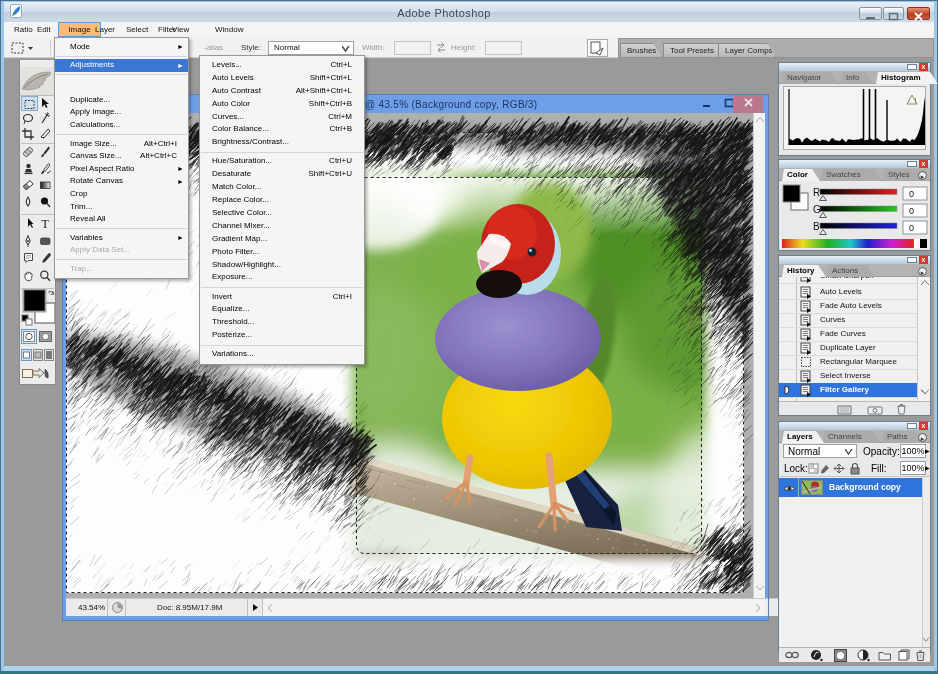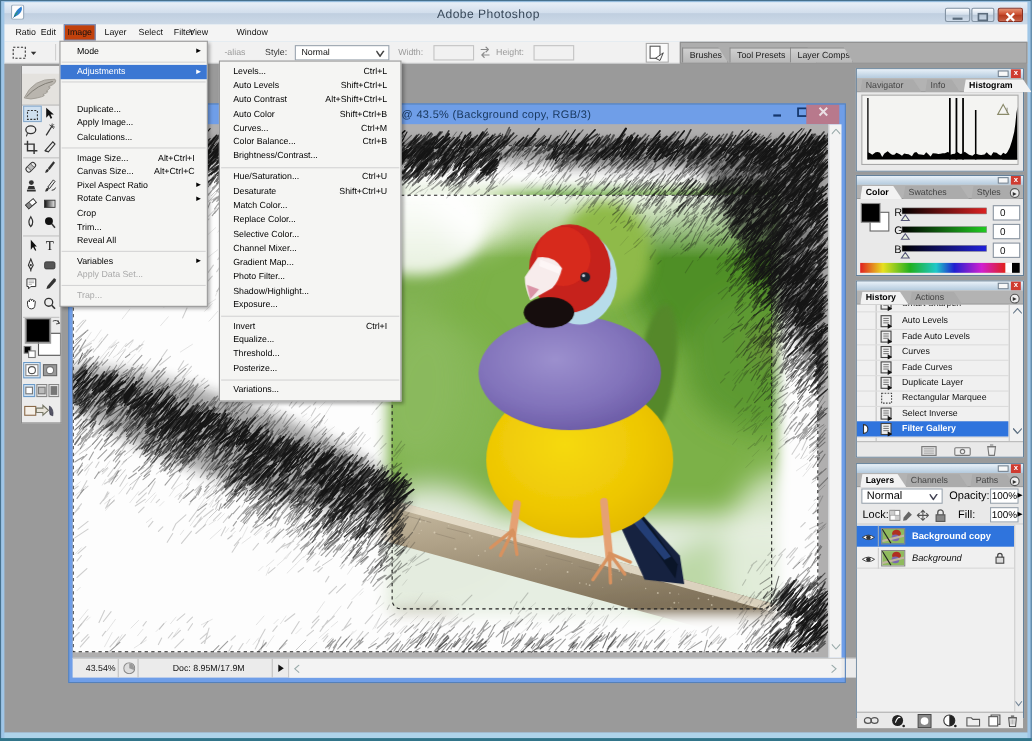--- a/index.html
+++ b/index.html
@@ -105,21 +105,21 @@
     </svg></div>
 <div class="winbtn" id="btnmax"><svg width="19" height="11">
       <rect x="5.5" y="2.5" width="8" height="6" fill="none" stroke="#5a6b7c" stroke-width="1.5"></rect>
     </svg></div>
 <div class="winbtn" id="btnclose"><svg width="21" height="11">
       <path d="M7 2 L14 9 M14 2 L7 9" stroke="#fff" stroke-width="2"></path>
     </svg></div>
 <div id="menubar">
   <span class="mi" style="left:10px;">Ratio</span>
   <span class="mi" style="left:33px;">Edit</span>
-  <span class="mi" style="left:54px; width:29px; text-align:center; background:#c2410c; border:1px solid #689ad8; height:15px; line-height:14px; top:0px;">Image</span>
+  <span class="mi" style="left:54px; width:43px; text-align:center; background:#fdba74; border:1px solid #689ad8; height:15px; line-height:14px; top:0px;">Image</span>
   <span class="mi" style="left:91px;">Layer</span>
   <span class="mi" style="left:122px;">Select</span>
   <span class="mi" style="left:154px;">Filter</span>
   <span class="mi" style="left:168px;">View</span>
   <span class="mi" style="left:211px;">Window</span>
   <span class="mi" style="left:250px;margin-top:36px;">Help</span>
 </div>
 <div id="optbar">
   <svg class="abs" style="left:5px; top:3px;" width="26" height="15">
       <rect x="3" y="2" width="11" height="10" fill="none" stroke="#333" stroke-width="1" stroke-dasharray="2 1.5"></rect>
@@ -793,39 +793,20 @@
   <div class="abs" style="left:19px; top:0; height:19px; border-left:1px solid #9ab;"></div>
   <div class="lthumb"><svg width="20" height="13">
             <rect width="20" height="13" fill="#8fba5e"></rect>
             <ellipse cx="13" cy="4" rx="4" ry="3.5" fill="#b03020"></ellipse>
             <ellipse cx="12" cy="8" rx="3.5" ry="3" fill="#7a68b0"></ellipse>
             <path d="M0 10 L20 5 L20 7 L0 12 Z" fill="#c0b49e"></path>
             <path d="M0 0 L8 13" stroke="#222" stroke-width="1"></path>
           </svg></div>
   <span class="abs" style="left:50px; top:4px; font-weight:bold; color:#fff;">Background copy</span>
 </div>
-<div class="lrow" style="top:21px; border-bottom:1px solid #d8d8d8;">
-  <span class="leye"><svg width="13" height="9">
-            <path d="M1 4.5 Q6.5 0.5 12 4.5 Q6.5 8.5 1 4.5 Z" fill="#fff" stroke="#333" stroke-width="0.8"></path>
-            <circle cx="6.5" cy="4.5" r="2" fill="#333"></circle>
-          </svg></span>
-  <div class="abs" style="left:19px; top:0; height:19px; border-left:1px solid #ccc;"></div>
-  <div class="lthumb"><svg width="20" height="13">
-            <rect width="20" height="13" fill="#8fba5e"></rect>
-            <ellipse cx="13" cy="4" rx="4" ry="3.5" fill="#b03020"></ellipse>
-            <ellipse cx="12" cy="8" rx="3.5" ry="3" fill="#7a68b0"></ellipse>
-            <path d="M0 10 L20 5 L20 7 L0 12 Z" fill="#c0b49e"></path>
-            <path d="M0 0 L8 13" stroke="#222" stroke-width="1"></path>
-          </svg></div>
-  <span class="abs" style="left:50px; top:4px; font-style:italic;">Background</span>
-  <svg class="abs" style="left:125px; top:4px;" width="10" height="11">
-          <rect x="1.5" y="4.5" width="7" height="5.5" fill="#ddd" stroke="#444"></rect>
-          <path d="M3 4.5 v-1.5 a2 2 0 0 1 4 0 v1.5" fill="none" stroke="#444" stroke-width="1.1"></path>
-        </svg>
-</div>
 <div class="abs" style="left:143px; top:0; width:8px; height:170px; background:#ececec; border-left:1px solid #ccc;"></div>
 <svg class="abs" style="left:144px; top:160px;" width="7" height="6">
         <path d="M0 0.5 l3 4 l3 -4" fill="none" stroke="#789"></path>
       </svg>
 </div>
 <div class="palbody" style="top:225px; height:15px; border-top:1px solid #b0b0b0;">
 <svg class="abs" style="left:6px; top:3px;" width="15" height="8">
         <ellipse cx="4" cy="4" rx="3.2" ry="2.6" fill="none" stroke="#555" stroke-width="1.2"></ellipse>
         <ellipse cx="10" cy="4" rx="3.2" ry="2.6" fill="none" stroke="#555" stroke-width="1.2"></ellipse>
       </svg>

